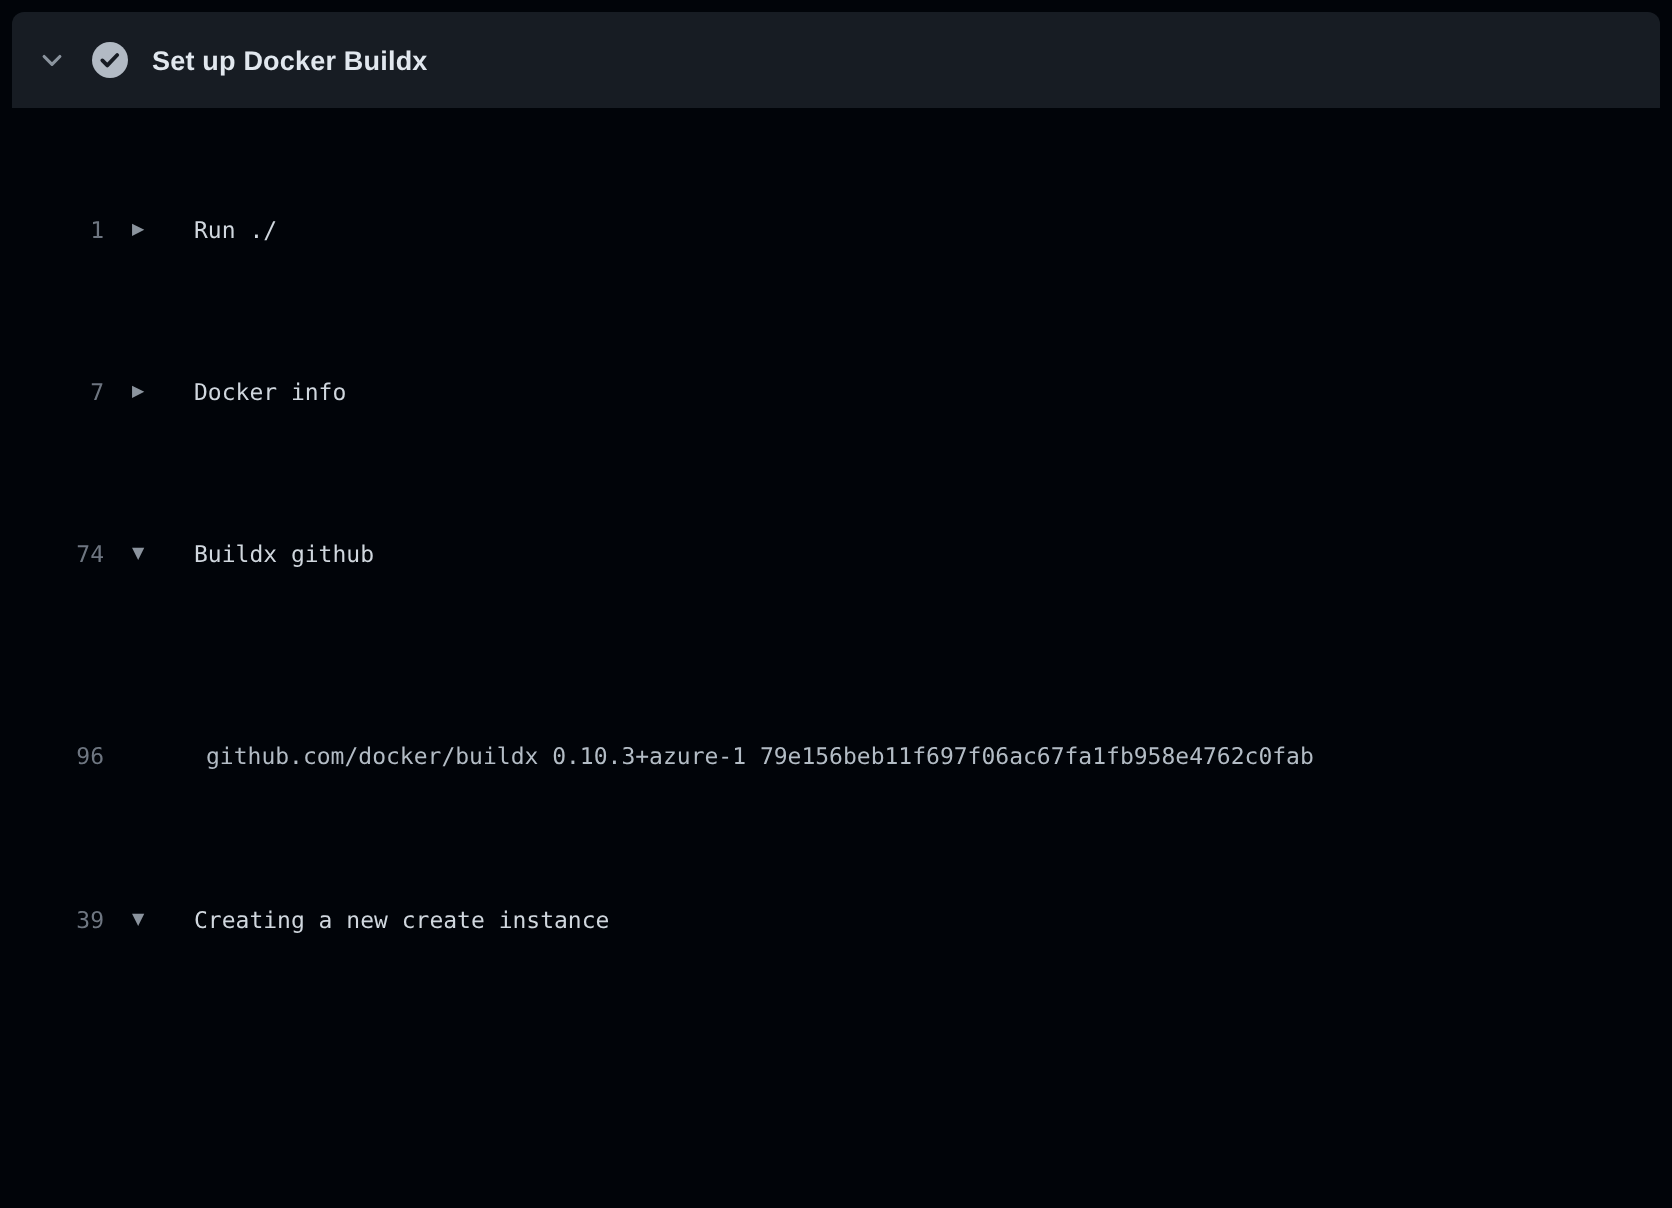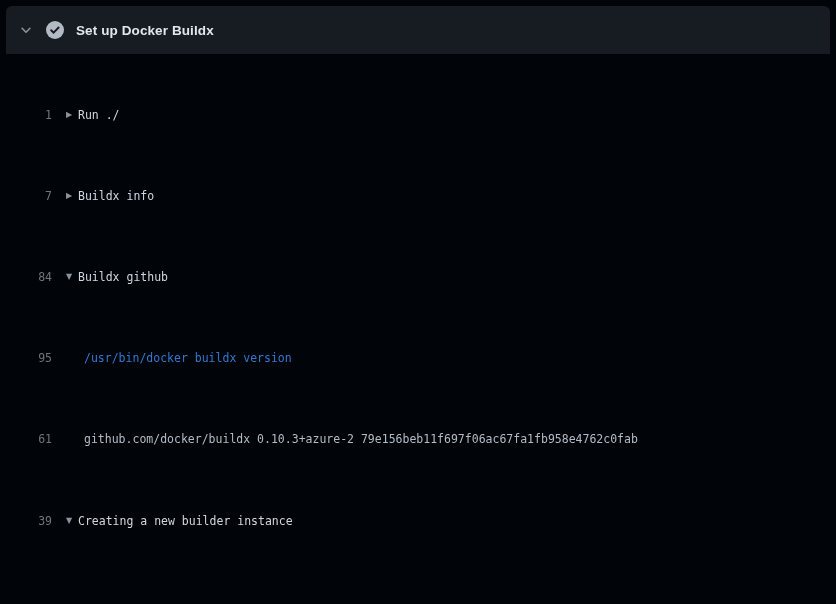--- a/index.html
+++ b/index.html
@@ -70,21 +70,21 @@
     width: 12px;
     font-size: 8px;
     color: #8b949e;
     font-family: "DejaVu Sans", sans-serif;
   }
   .t-group .txt { color: #d0d7de; }
   .t-group { cursor: pointer; }
   .t-cmd .txt { color: #3179d1; }
   .t-out .txt { color: #b3bcc5; }
   .t-cmd .content, .t-out .content { padding-left: 18px; }
-  .txt { white-space: pre; }
+  .txt { white-space: pre; margin-left: 19px; }
 </style>
 </head>
 <body>
 
 <div class="step-header">
   <span class="chev">
     <svg width="14" height="14" viewBox="0 0 16 16" fill="none">
       <path d="M3.5 6l4.5 4.5L12.5 6" stroke="#8b949e" stroke-width="1.8" stroke-linecap="round" stroke-linejoin="round"></path>
     </svg>
   </span>
@@ -103,53 +103,46 @@
     <span class="content">
       <span class="arrow">▶</span>
       <span class="txt">Run ./</span>
     </span>
   </div>
 
   <div class="log-line t-group">
     <a class="ln">7</a>
     <span class="content">
       <span class="arrow">▶</span>
-      <span class="txt">Buildx info</span>
+      <span class="txt">Docker info</span>
     </span>
   </div>
 
   <div class="log-line t-group">
-    <a class="ln">84</a>
+    <a class="ln">74</a>
     <span class="content">
       <span class="arrow">▼</span>
       <span class="txt">Buildx github</span>
     </span>
   </div>
 
-  <div class="log-line t-cmd">
-    <a class="ln">95</a>
+
+  <div class="log-line t-out">
+    <a class="ln">96</a>
     <span class="content">
       
-      <span class="txt">/usr/bin/docker buildx version</span>
-    </span>
-  </div>
-
-  <div class="log-line t-out">
-    <a class="ln">61</a>
-    <span class="content">
-      
-      <span class="txt">github.com/docker/buildx 0.10.3+azure-2 79e156beb11f697f06ac67fa1fb958e4762c0fab</span>
+      <span class="txt">github.com/docker/buildx 0.10.3+azure-1 79e156beb11f697f06ac67fa1fb958e4762c0fab</span>
     </span>
   </div>
 
   <div class="log-line t-group">
     <a class="ln">39</a>
     <span class="content">
       <span class="arrow">▼</span>
-      <span class="txt">Creating a new builder instance</span>
+      <span class="txt">Creating a new create instance</span>
     </span>
   </div>
 
 
   
 
   
 
   
 

